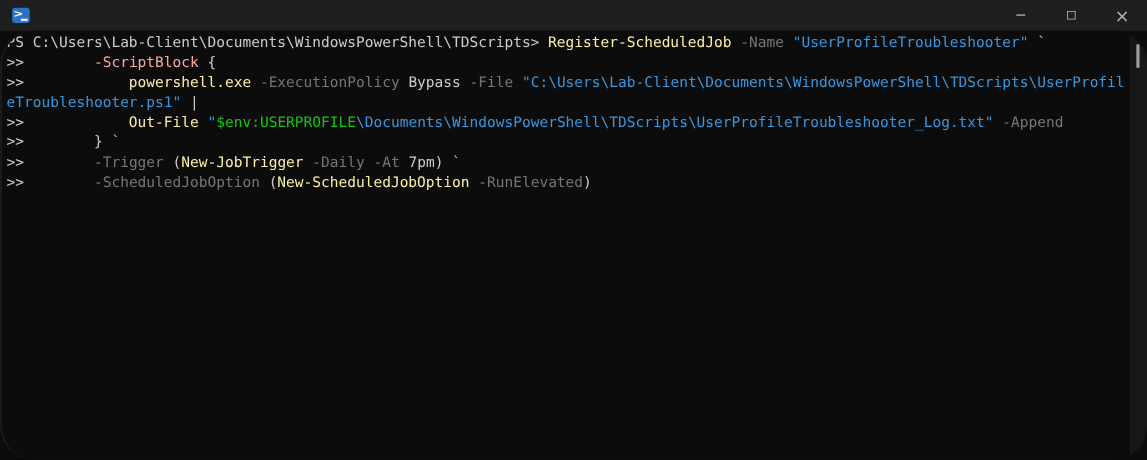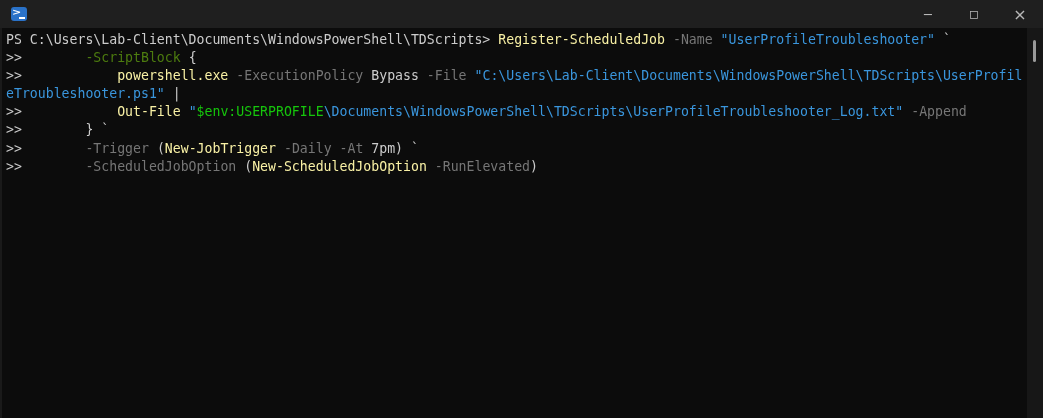--- a/index.html
+++ b/index.html
@@ -51,20 +51,21 @@
   .ctrl.close { font-size:16px; font-family:"DejaVu Sans", sans-serif; }
   
   .terminal {
     position:relative;
     flex:1 1 auto;
     background:#0c0c0c;
     border-left:2px solid #1a1a1a;
     padding:3px 18px 0 4px;
     overflow:hidden;
     cursor:text;
+    border-radius:31px;
   }
   .tline {
     white-space:pre;
     font-family:"DejaVu Sans Mono", "Liberation Mono", monospace;
     font-size:13.2px;
     line-height:18.1px;
     color:#cccccc;
   }
   .scrollbar {
     position:absolute; top:0; right:0;
@@ -96,21 +97,21 @@
       </button>
       <button class="ctrl close">
         <span>×</span>
       </button>
     </div>
   </div>
 
   <div class="terminal">
     <div id="term-lines">
         <div class="tline"><span style="color: rgb(204, 204, 204);">PS C:\Users\Lab-Client\Documents\WindowsPowerShell\TDScripts&gt; </span><span style="color: rgb(249, 241, 165);">Register-ScheduledJob</span><span style="color: rgb(204, 204, 204);"> </span><span style="color: rgb(118, 118, 118);">-Name</span><span style="color: rgb(204, 204, 204);"> </span><span style="color: rgb(58, 150, 221);">"UserProfileTroubleshooter"</span><span style="color: rgb(204, 204, 204);"> `</span></div>
-        <div class="tline"><span style="color: rgb(204, 204, 204);">&gt;&gt;        </span><span style="color: #4d7c0f;">-ScriptBlock</span><span style="color: rgb(204, 204, 204);"> {</span></div>
+        <div class="tline"><span style="color: rgb(204, 204, 204);">&gt;&gt;        </span><span style="color: #fca5a5;">-ScriptBlock</span><span style="color: rgb(204, 204, 204);"> {</span></div>
         <div class="tline"><span style="color: rgb(204, 204, 204);">&gt;&gt;            </span><span style="color: rgb(249, 241, 165);">powershell.exe</span><span style="color: rgb(204, 204, 204);"> </span><span style="color: rgb(118, 118, 118);">-ExecutionPolicy</span><span style="color: rgb(204, 204, 204);"> Bypass </span><span style="color: rgb(118, 118, 118);">-File</span><span style="color: rgb(204, 204, 204);"> </span><span style="color: rgb(58, 150, 221);">"C:\Users\Lab-Client\Documents\WindowsPowerShell\TDScripts\UserProfil</span></div>
         <div class="tline"><span style="color: rgb(58, 150, 221);">eTroubleshooter.ps1"</span><span style="color: rgb(204, 204, 204);"> |</span></div>
         <div class="tline"><span style="color: rgb(204, 204, 204);">&gt;&gt;            </span><span style="color: rgb(249, 241, 165);">Out-File</span><span style="color: rgb(204, 204, 204);"> </span><span style="color: rgb(58, 150, 221);">"</span><span style="color: rgb(22, 198, 12);">$env:USERPROFILE</span><span style="color: rgb(58, 150, 221);">\Documents\WindowsPowerShell\TDScripts\UserProfileTroubleshooter_Log.txt"</span><span style="color: rgb(204, 204, 204);"> </span><span style="color: rgb(118, 118, 118);">-Append</span></div>
         <div class="tline"><span style="color: rgb(204, 204, 204);">&gt;&gt;        } `</span></div>
         <div class="tline"><span style="color: rgb(204, 204, 204);">&gt;&gt;        </span><span style="color: rgb(118, 118, 118);">-Trigger</span><span style="color: rgb(204, 204, 204);"> (</span><span style="color: rgb(249, 241, 165);">New-JobTrigger</span><span style="color: rgb(204, 204, 204);"> </span><span style="color: rgb(118, 118, 118);">-Daily</span><span style="color: rgb(204, 204, 204);"> </span><span style="color: rgb(118, 118, 118);">-At</span><span style="color: rgb(204, 204, 204);"> 7pm) `</span></div>
         <div class="tline"><span style="color: rgb(204, 204, 204);">&gt;&gt;        </span><span style="color: rgb(118, 118, 118);">-ScheduledJobOption</span><span style="color: rgb(204, 204, 204);"> (</span><span style="color: rgb(249, 241, 165);">New-ScheduledJobOption</span><span style="color: rgb(204, 204, 204);"> </span><span style="color: rgb(118, 118, 118);">-RunElevated</span><span style="color: rgb(204, 204, 204);">)</span></div>
       </div>
     <div class="scrollbar">
       <div class="thumb"></div>
     </div>

